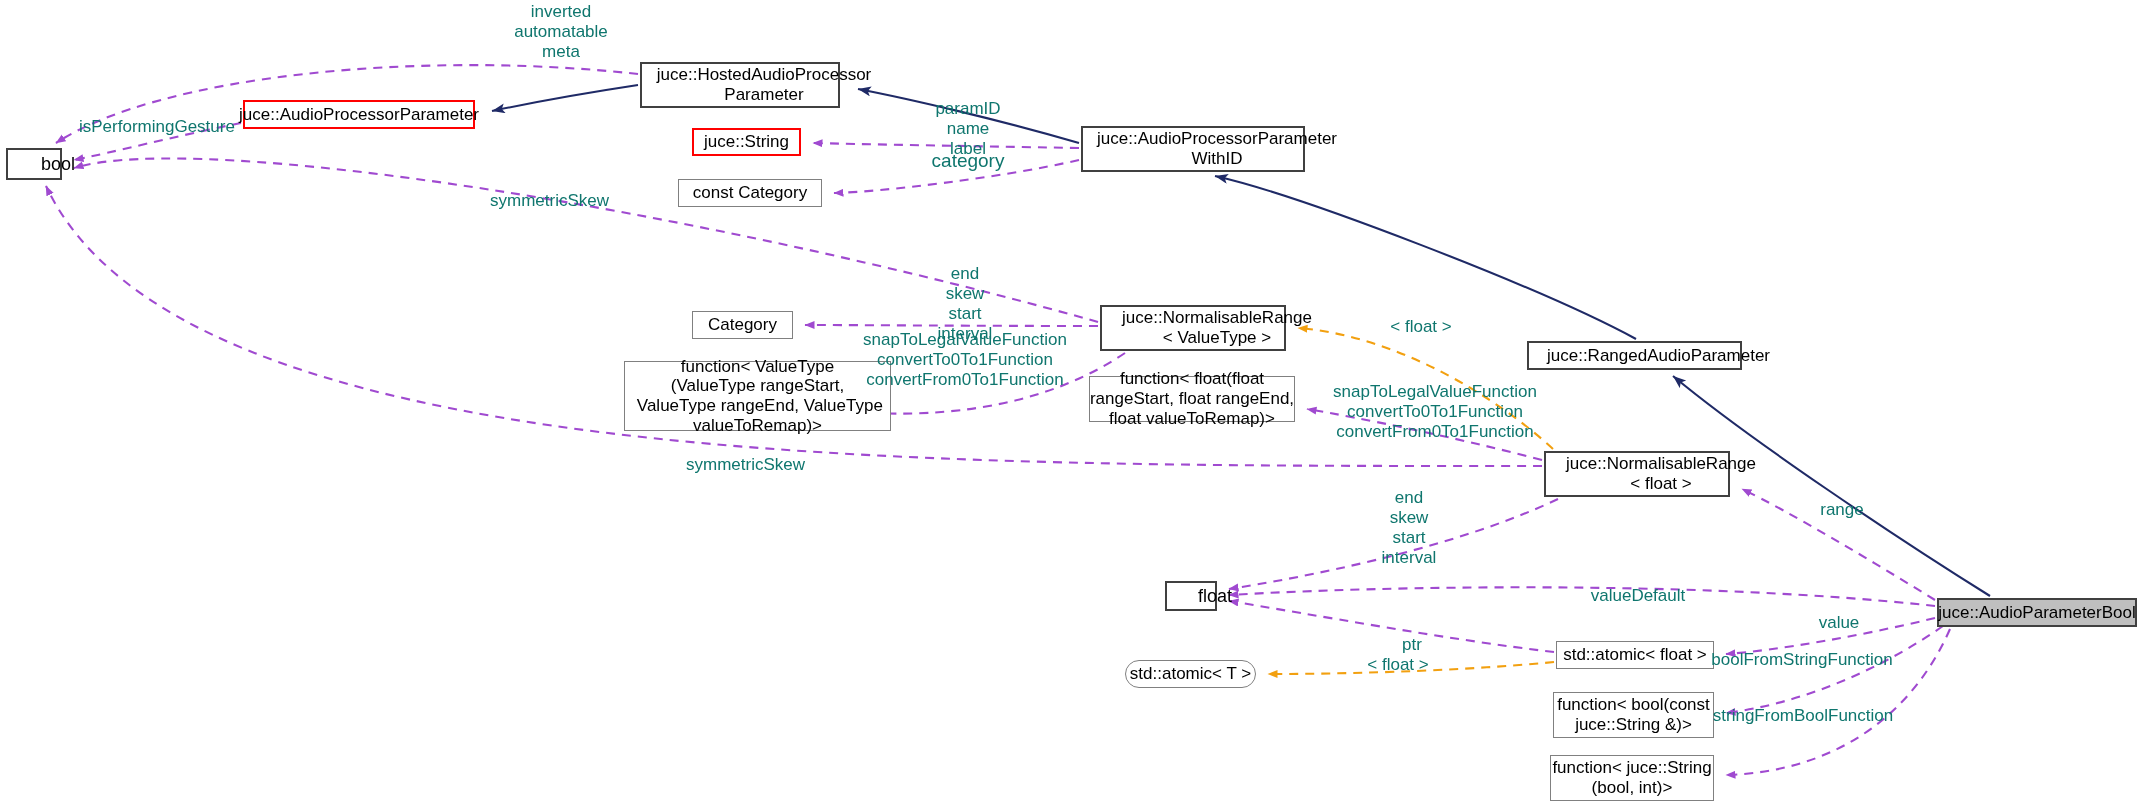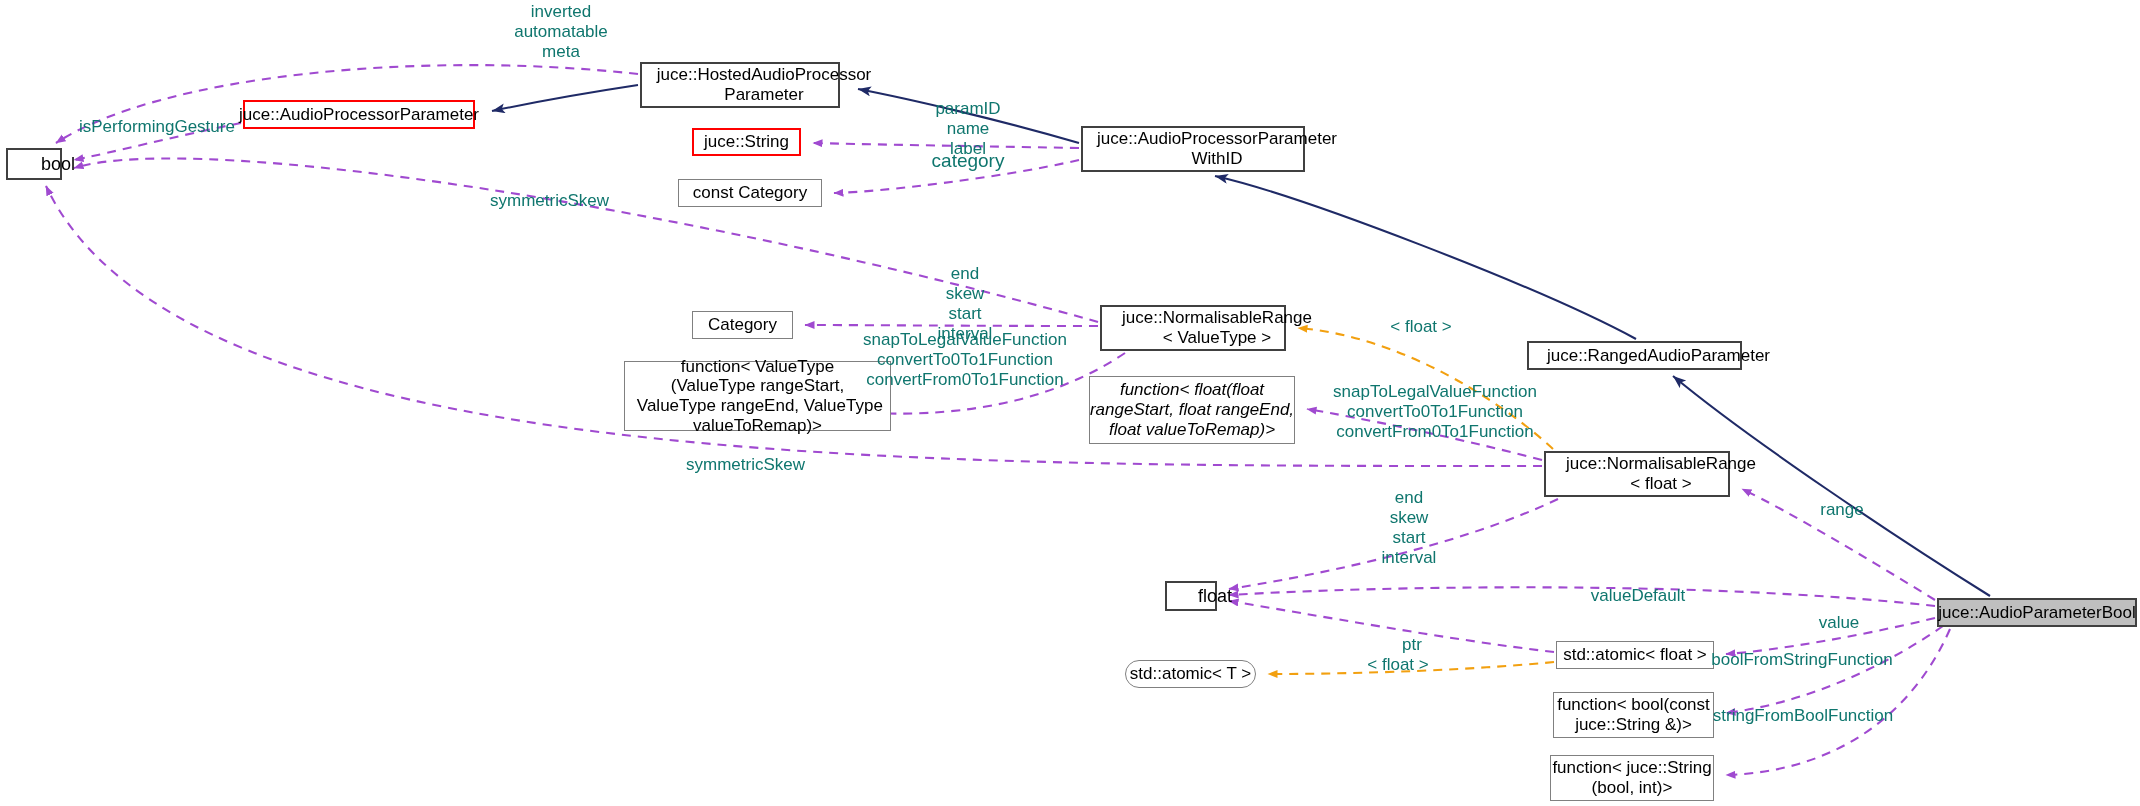--- a/index.html
+++ b/index.html
@@ -149,21 +149,21 @@
 &lt; ValueType &gt;</span>
   </div>
 
   <div class="node n-plain" style="left:624px;top:361px;width:267px;height:70px;font-size:17px;">
     <span>function&lt; ValueType
 (ValueType rangeStart,
  ValueType rangeEnd, ValueType
 valueToRemap)&gt;</span>
   </div>
 
-  <div class="node n-plain" style="left:1089px;top:376px;width:206px;height:68px;font-size:17px;font-style:italic;">
+  <div class="node n-plain" style="left:1089px;top:376px;width:206px;height:46px;font-size:17px;">
     <span>function&lt; float(float
 rangeStart, float rangeEnd,
 float valueToRemap)&gt;</span>
   </div>
 
   <div class="node n-strong" style="left:1527px;top:341px;width:215px;height:29px;font-size:17px;">
     <span>juce::RangedAudioParameter</span>
   </div>
 
   <div class="node n-strong" style="left:1544px;top:451px;width:186px;height:46px;font-size:17px;">

